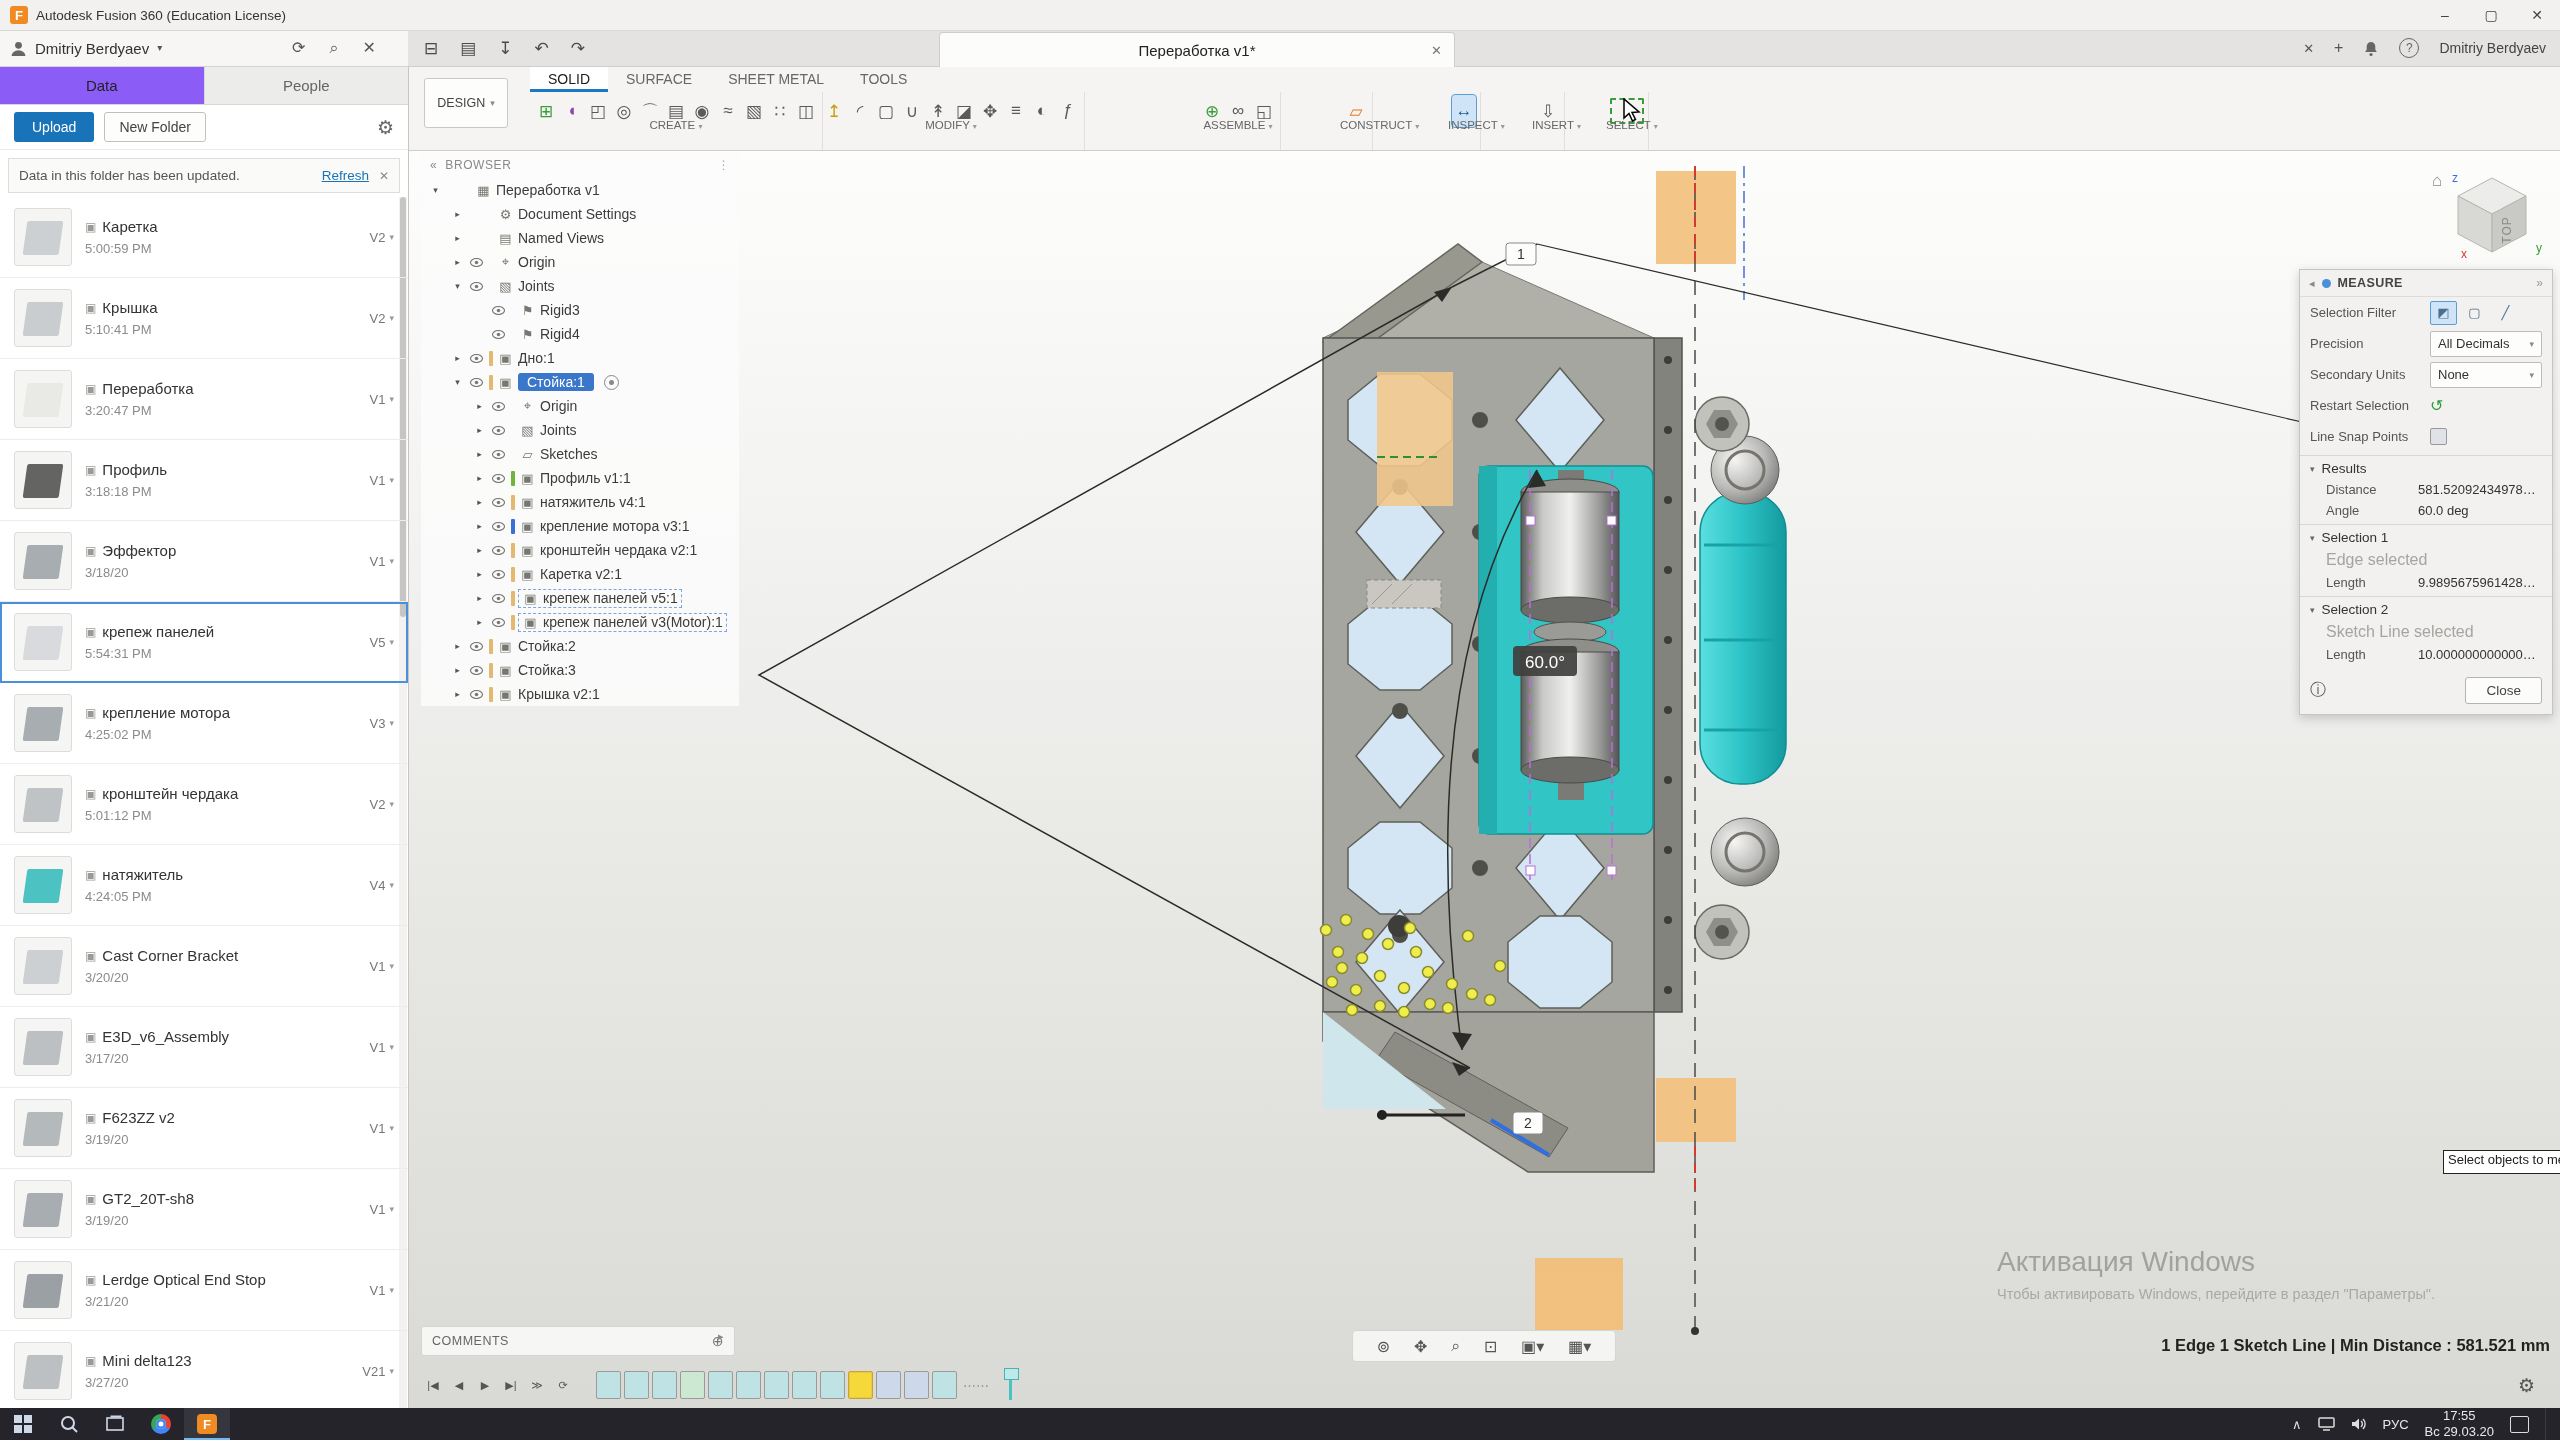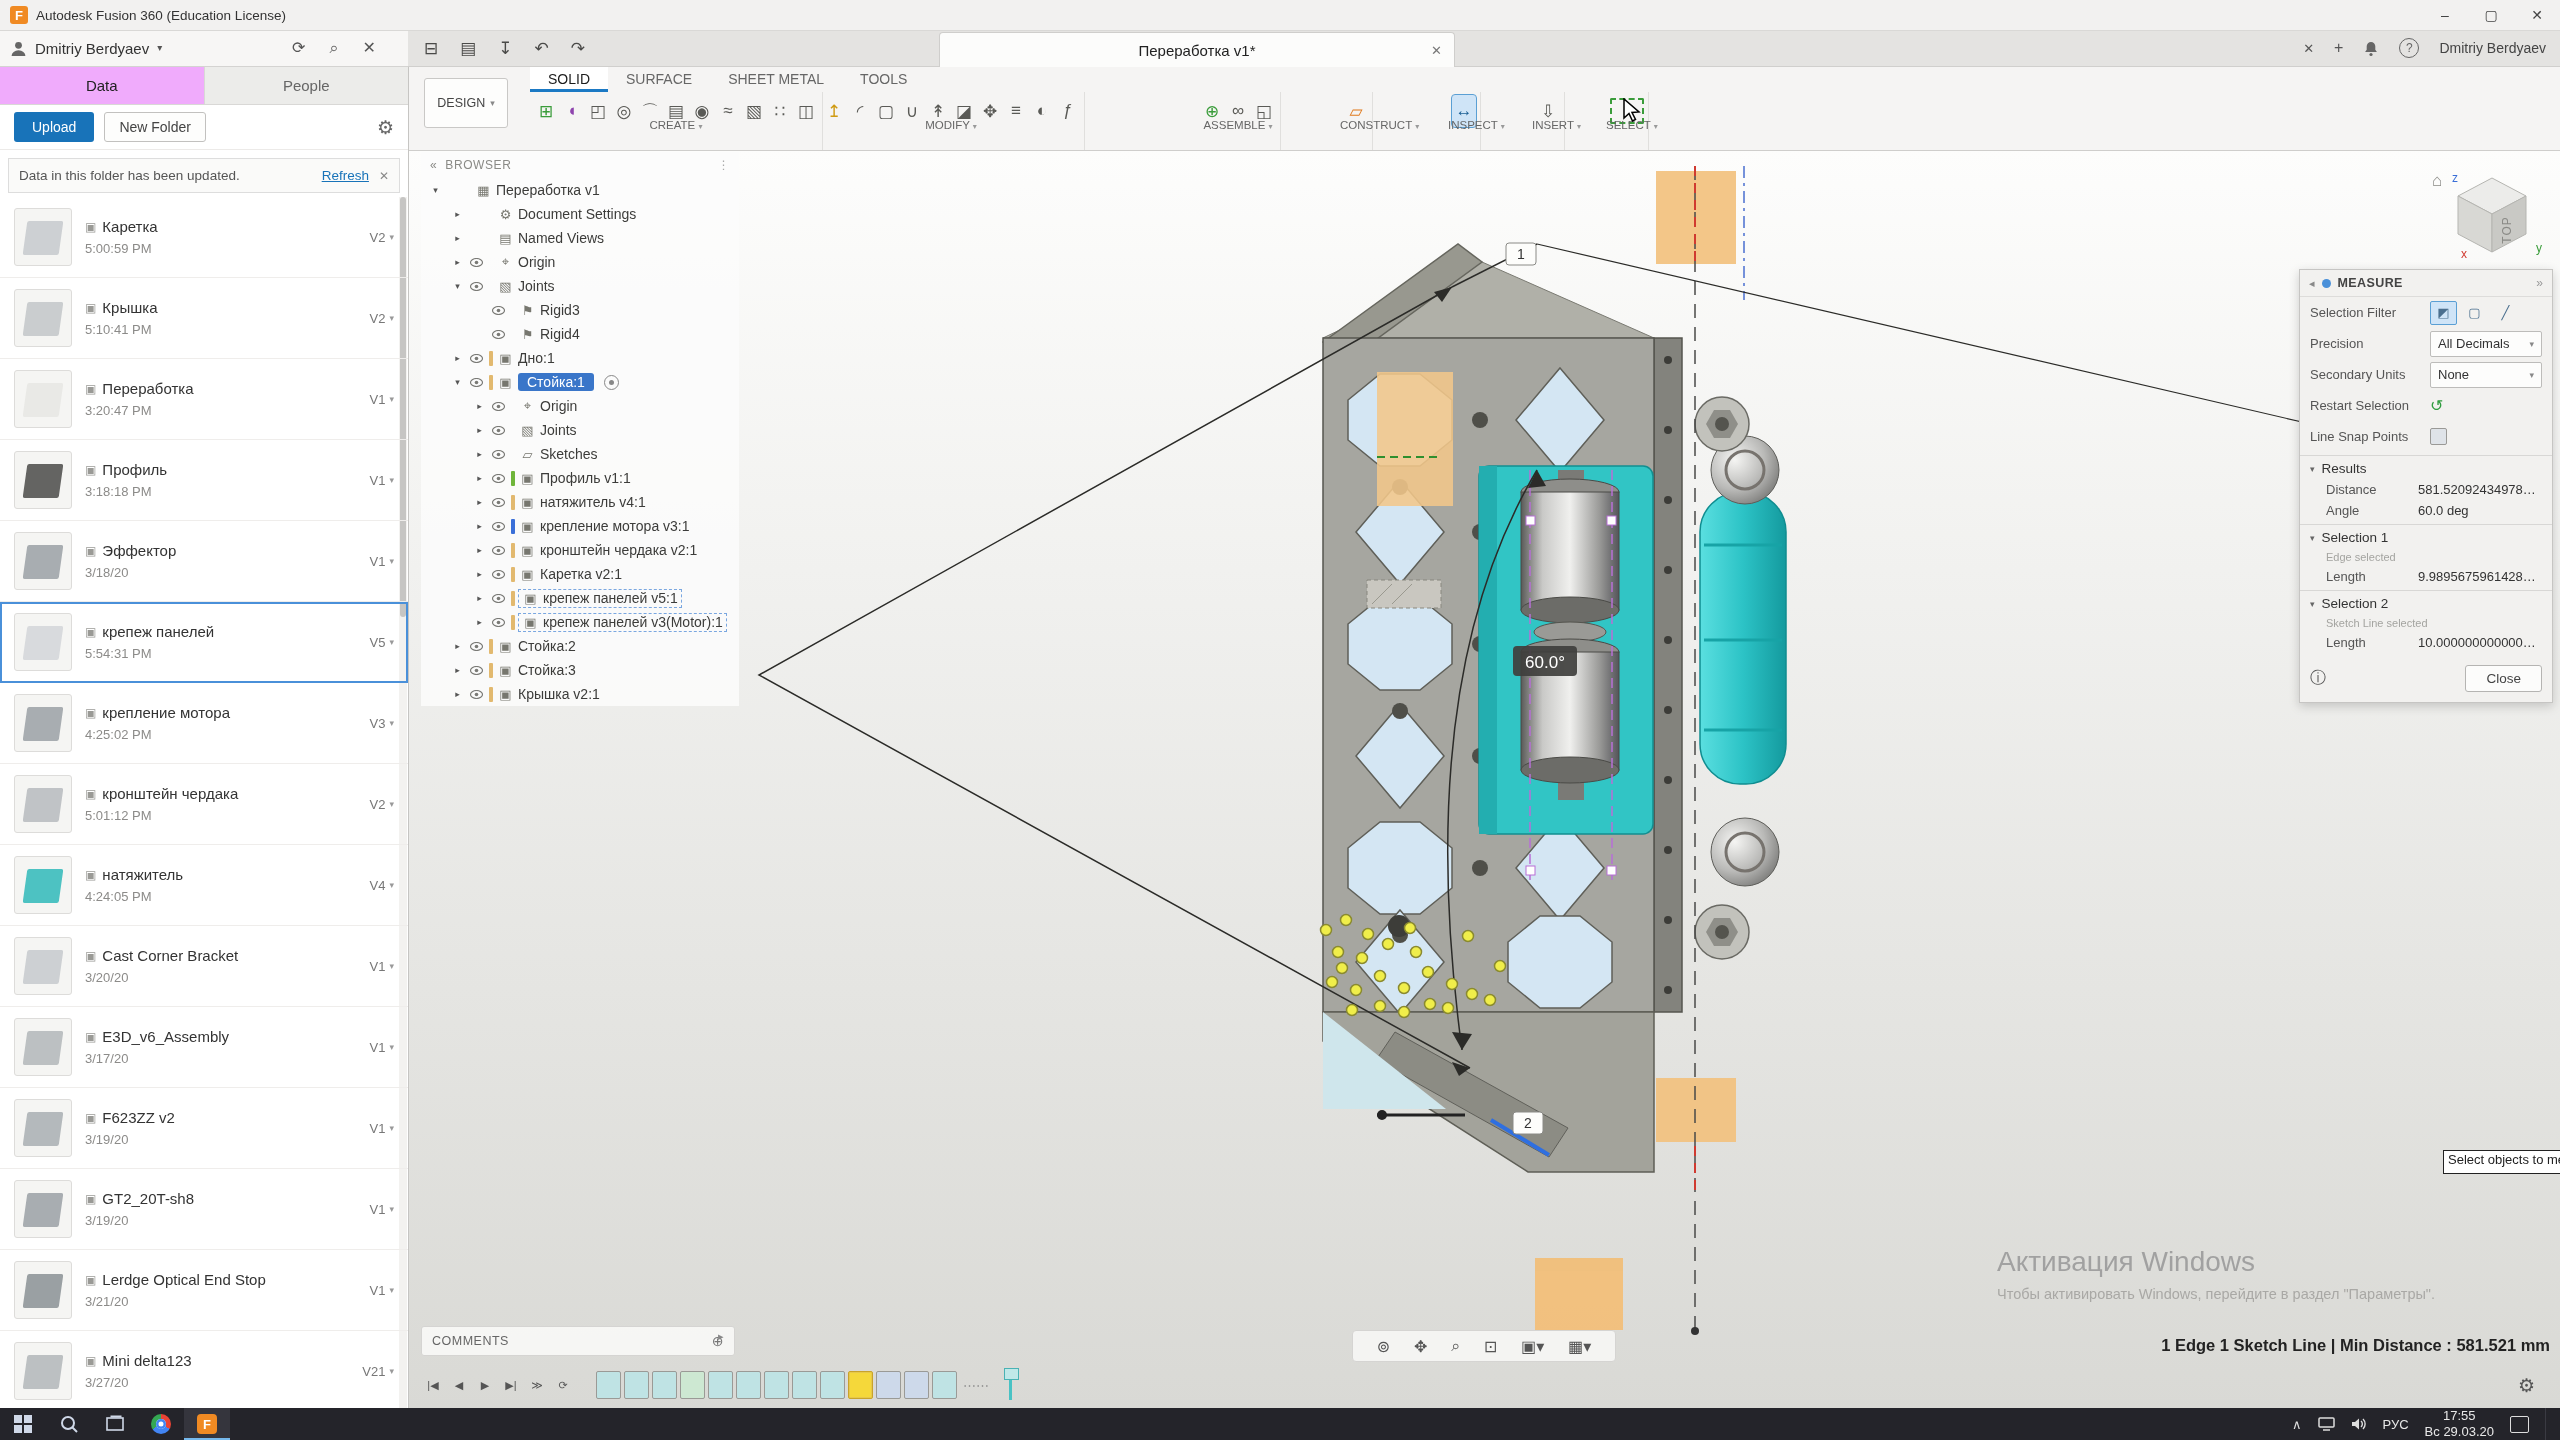--- a/index.html
+++ b/index.html
@@ -23,21 +23,21 @@
   .tab-active{position:absolute;left:939px;top:2px;width:514px;height:34px;background:#fcfcfb;border:1px solid #cfcecc;border-bottom:none;border-radius:4px 4px 0 0;display:flex;align-items:center;justify-content:center;font-size:15px;color:#222;z-index:3;}
   .tab-close{position:absolute;right:12px;font-size:13px;color:#777;}
   .tab2{position:absolute;left:1788px;top:5px;width:500px;height:31px;background:#dddcda;border:1px solid #c8c7c5;border-bottom:none;border-radius:3px 3px 0 0;display:flex;align-items:center;gap:9px;padding-left:14px;font-size:14.5px;color:#555;z-index:2;}
   .hdr-right{position:absolute;right:14px;top:0;height:36px;display:flex;gap:20px;align-items:center;z-index:3;}
   .circ-q{width:18px;height:18px;border:1.5px solid #666;border-radius:50%;font-size:12px;display:flex;align-items:center;justify-content:center;color:#666;}
   .hdr-user{font-size:14px;color:#444;}
   
   .leftpanel{position:absolute;left:0;top:66px;width:408px;height:1342px;background:#fff;border-right:1px solid #c6c5c3;display:flex;flex-direction:column;z-index:30;}
   .dp-tabs{display:flex;height:38px;background:#ececea;border-bottom:1px solid #d9d8d6;flex:none;}
   .dp-tab{flex:1;display:flex;align-items:center;justify-content:center;font-size:15px;color:#666;}
-  .dp-tab.active{background:#f0abfc;color:#222;border-right:1px solid #d9d8d6;}
+  .dp-tab.active{background:#8b5cf6;color:#222;border-right:1px solid #d9d8d6;}
   .dp-actions{height:44px;display:flex;align-items:center;gap:10px;padding:0 14px;border-bottom:1px solid #eceae8;flex:none;}
   .btn-upload{background:#1873b9;color:#fff;font-size:14px;border:none;border-radius:3px;padding:7px 18px;font-family:inherit;}
   .btn-newfolder{background:#fdfdfc;border:1px solid #c2c1bf;color:#444;font-size:14px;border-radius:3px;padding:6px 14px;font-family:inherit;}
   .dp-gear{margin-left:auto;color:#666;font-size:19px;}
   .dp-note{margin:8px 8px 4px;border:1px solid #ddd;background:#fafaf9;font-size:13.5px;color:#555;display:flex;gap:10px;align-items:center;padding:9px 10px;flex:none;}
   .dp-note .refresh-link{color:#1873b9;text-decoration:underline;margin-left:auto;}
   .dp-list{flex:1;overflow:hidden;position:relative;}
   .dp-item{height:80px;display:flex;align-items:center;padding:0 14px;border-bottom:1px solid #efedeb;position:relative;}
   .dp-item.selected{outline:2px solid #4a90d9;outline-offset:-2px;}
   .thumb{width:56px;height:56px;border:1px solid #dddcda;border-radius:3px;background:#f5f5f3;position:relative;overflow:hidden;flex:none;}
@@ -102,21 +102,21 @@
   .fbtn.active{background:#cfe4f7;border-color:#5a9fd4;}
   .m-select{flex:1;height:24px;background:#fdfdfc;border:1px solid #bdbcba;border-radius:2px;display:flex;align-items:center;justify-content:space-between;padding:0 7px;font-size:13px;color:#333;}
   .m-select .car{font-size:9px;color:#888;}
   .restart-ic{color:#2f9c3f;font-size:16px;}
   .chk{width:15px;height:15px;border:1px solid #9a9996;background:#dfe3e8;border-radius:2px;}
   .m-sec{border-top:1px solid #d8d7d5;padding:5px 10px 3px;font-size:13.5px;color:#333;display:flex;gap:7px;align-items:center;margin-top:3px;}
   .m-sec .car{font-size:9px;color:#666;}
   .m-kv{display:flex;padding:3px 10px 3px 26px;font-size:13px;}
   .m-kv .k{width:92px;color:#555;flex:none;}
   .m-kv .v{flex:1;color:#333;overflow:hidden;text-overflow:ellipsis;white-space:nowrap;}
-  .m-hint{padding:3px 10px 3px 26px;color:#a4a4a0;font-size:11px;}
+  .m-hint{padding:3px 10px 3px 26px;color:#a4a4a0;font-size:16px;}
   .m-foot{display:flex;align-items:center;padding:12px 10px 10px;}
   .m-info{color:#555;font-size:16px;}
   .btn-close{margin-left:auto;background:#fcfcfb;border:1px solid #b5b4b2;border-radius:3px;padding:5px 20px;font-size:13.5px;color:#444;font-family:inherit;}
   
   .comments{position:absolute;left:421px;top:1326px;width:292px;height:28px;background:rgba(248,248,246,.92);border:1px solid #d5d4d2;border-radius:3px;display:flex;align-items:center;padding:0 10px;font-size:12.5px;color:#666;letter-spacing:.5px;z-index:9;}
   .comments .add{margin-left:auto;font-size:14px;color:#777;}
   .comments-exp{position:absolute;left:718px;top:1330px;font-size:11px;color:#888;z-index:9;}
   .navbar{position:absolute;left:1352px;top:1330px;width:262px;height:30px;background:rgba(245,245,243,.94);border:1px solid #d5d4d2;border-radius:4px;display:flex;align-items:center;justify-content:space-evenly;z-index:9;}
   .nav-ic{font-size:16px;color:#555;}
   .timeline{position:absolute;left:408px;top:1366px;width:2152px;height:38px;display:flex;align-items:center;z-index:8;}

